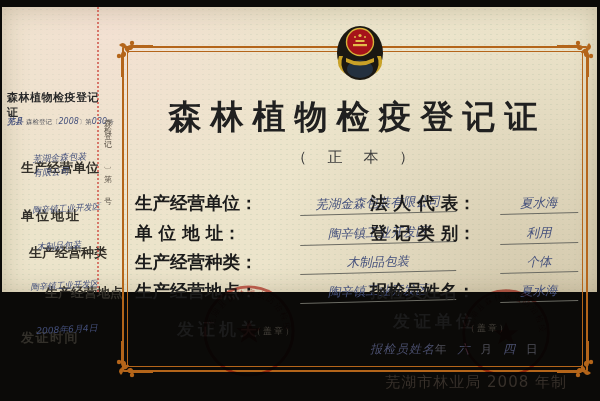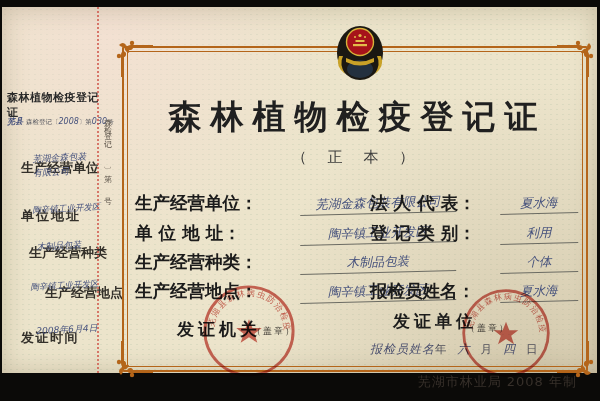--- a/index.html
+++ b/index.html
@@ -1,18 +1,18 @@
 <!DOCTYPE html>
 <html><head>
 <meta charset="utf-8">
 <style>
   html,body{margin:0;padding:0;background:#000;}
   .photo{position:relative;width:600px;height:401px;background:#0b0a08;overflow:hidden;
          font-family:"DejaVu Sans","Liberation Sans",sans-serif;}
-  .paper{position:absolute;left:2px;top:7px;width:595px;height:366px;background:#ece4cb;
+  .paper{position:absolute;left:2px;top:7px;width:595px;height:285px;background:#ece4cb;
     background-image:
       radial-gradient(circle at 18% 8%, rgba(248,222,216,0.55), rgba(0,0,0,0) 38%),
       radial-gradient(circle at 90% 100%, rgba(176,162,130,0.40), rgba(0,0,0,0) 45%),
       radial-gradient(rgba(110,160,125,0.13) 1px, rgba(0,0,0,0) 1.3px);
     background-size:auto,auto,6px 5px;
     box-shadow:inset 0 0 26px rgba(90,70,40,.25);}
   
   .stub-title{position:absolute;left:5px;top:83px;width:92px;font-size:11px;font-weight:bold;
     color:#2a2a2a;letter-spacing:.5px;}
   .stub-serial{position:absolute;left:5px;top:109px;font-size:6.5px;color:#55565e;white-space:nowrap;}
@@ -55,21 +55,21 @@
   .issuer{position:absolute;font-size:17px;font-weight:bold;color:#1b1b1b;letter-spacing:4px;white-space:nowrap;}
   .issuer-note{position:absolute;font-size:9px;color:#44403a;letter-spacing:2px;white-space:nowrap;}
   .io{left:175px;top:311px;} .io-n{left:250px;top:318px;}
   .iu{left:391px;top:303px;} .iu-n{left:464px;top:315px;}
   .date-line{position:absolute;left:368px;top:334px;font-size:11.5px;color:#50505a;letter-spacing:1px;}
   .date-line .hand{font-size:12px;color:#4a4f6e;}
   .date-line .gap{display:inline-block;width:10px;}
   .seal{position:absolute;opacity:.8;mix-blend-mode:multiply;}
   .seal-left{left:198px;top:275px;width:98px;height:98px;}
   .seal-right{left:457px;top:279px;width:94px;height:94px;}
-  .footer{position:absolute;right:20px;top:366px;font-size:13px;color:#37302a;letter-spacing:1px;}
+  .footer{position:absolute;right:30px;top:366px;font-size:15px;color:#37302a;letter-spacing:1px;}
 </style>
 </head>
 <body>
 
 <div class="photo">
   <div class="paper">
 
     <div class="stub-title">森林植物检疫登记证</div>
     <div class="stub-serial">
       <span class="hand hand-region">芜县</span><span>森检登记〔</span><span class="hand">2008</span><span>〕第</span><span class="hand">030</span><span>号</span>

